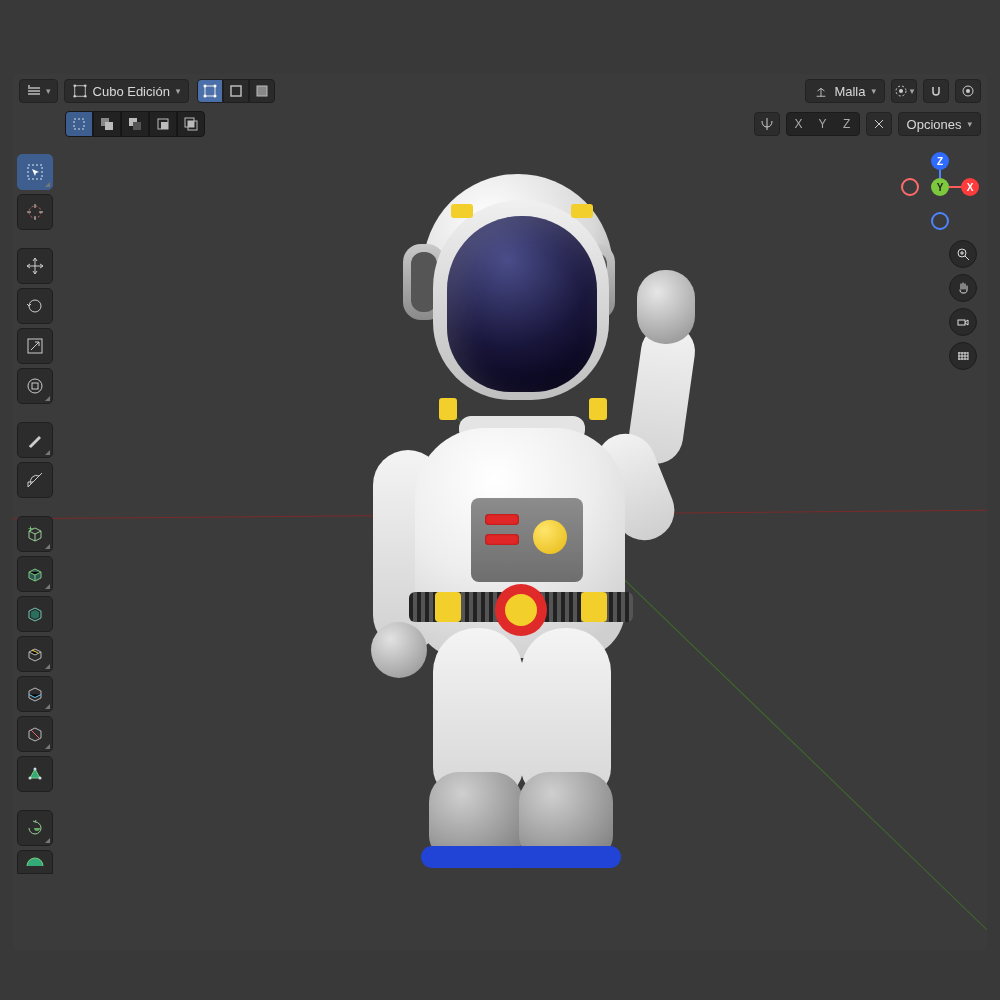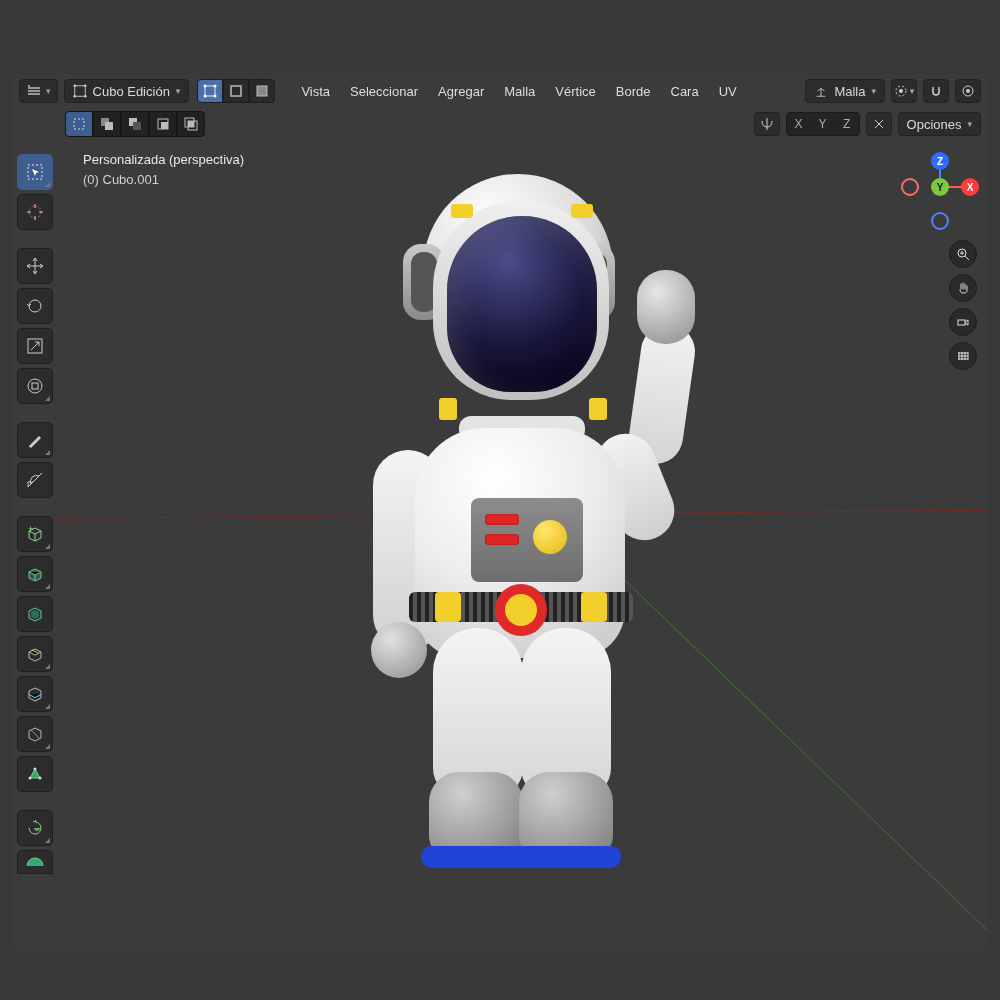--- a/index.html
+++ b/index.html
@@ -204,30 +204,20 @@
               <rect x="2" y="2" width="10" height="10" fill="none" stroke="#bbb" stroke-width="1.5"></rect>
             </svg>
           </div>
         <div class="seg">
             <svg width="14" height="14">
               <rect x="2" y="2" width="10" height="10" fill="#888" stroke="#bbb"></rect>
             </svg>
           </div>
       </div>
 
-      <div class="menu">
-        <span>Vista</span>
-        <span>Seleccionar</span>
-        <span>Agregar</span>
-        <span>Malla</span>
-        <span>Vértice</span>
-        <span>Borde</span>
-        <span>Cara</span>
-        <span>UV</span>
-      </div>
 
       <div class="spacer"></div>
 
       <div class="orient-dd">
         <svg width="14" height="14" viewBox="0 0 16 16">
             <path d="M8 14V5M8 5l-4 3M8 5l4 3M3 14h10" stroke="#ccc" fill="none"></path>
           </svg>
         <span>Malla</span>
         <span class="chev">▾</span>
       </div>
@@ -301,24 +291,20 @@
               <path d="M3 3l4 4-4 4M11 3l-4 4 4 4" stroke="#ccc" fill="none"></path>
             </svg>
           </div>
         <div class="opt-dd">
           <span>Opciones</span>
           <span class="chev">▾</span>
         </div>
       </div>
     </div>
 
-    <div class="vlabel">
-      <div>Personalizada (perspectiva)</div>
-      <div>(0) Cubo.001</div>
-    </div>
 
     <div class="toolbar">
       <div class="tool active">
           <svg width="20" height="20">
             <rect x="3" y="3" width="14" height="14" fill="none" stroke="#dcebff" stroke-dasharray="2 2"></rect>
             <path d="M7 7l7 3-3 1-1 3z" fill="#fff"></path>
           </svg>
           <div class="tri"></div>
         </div>
       <div class="tool">

